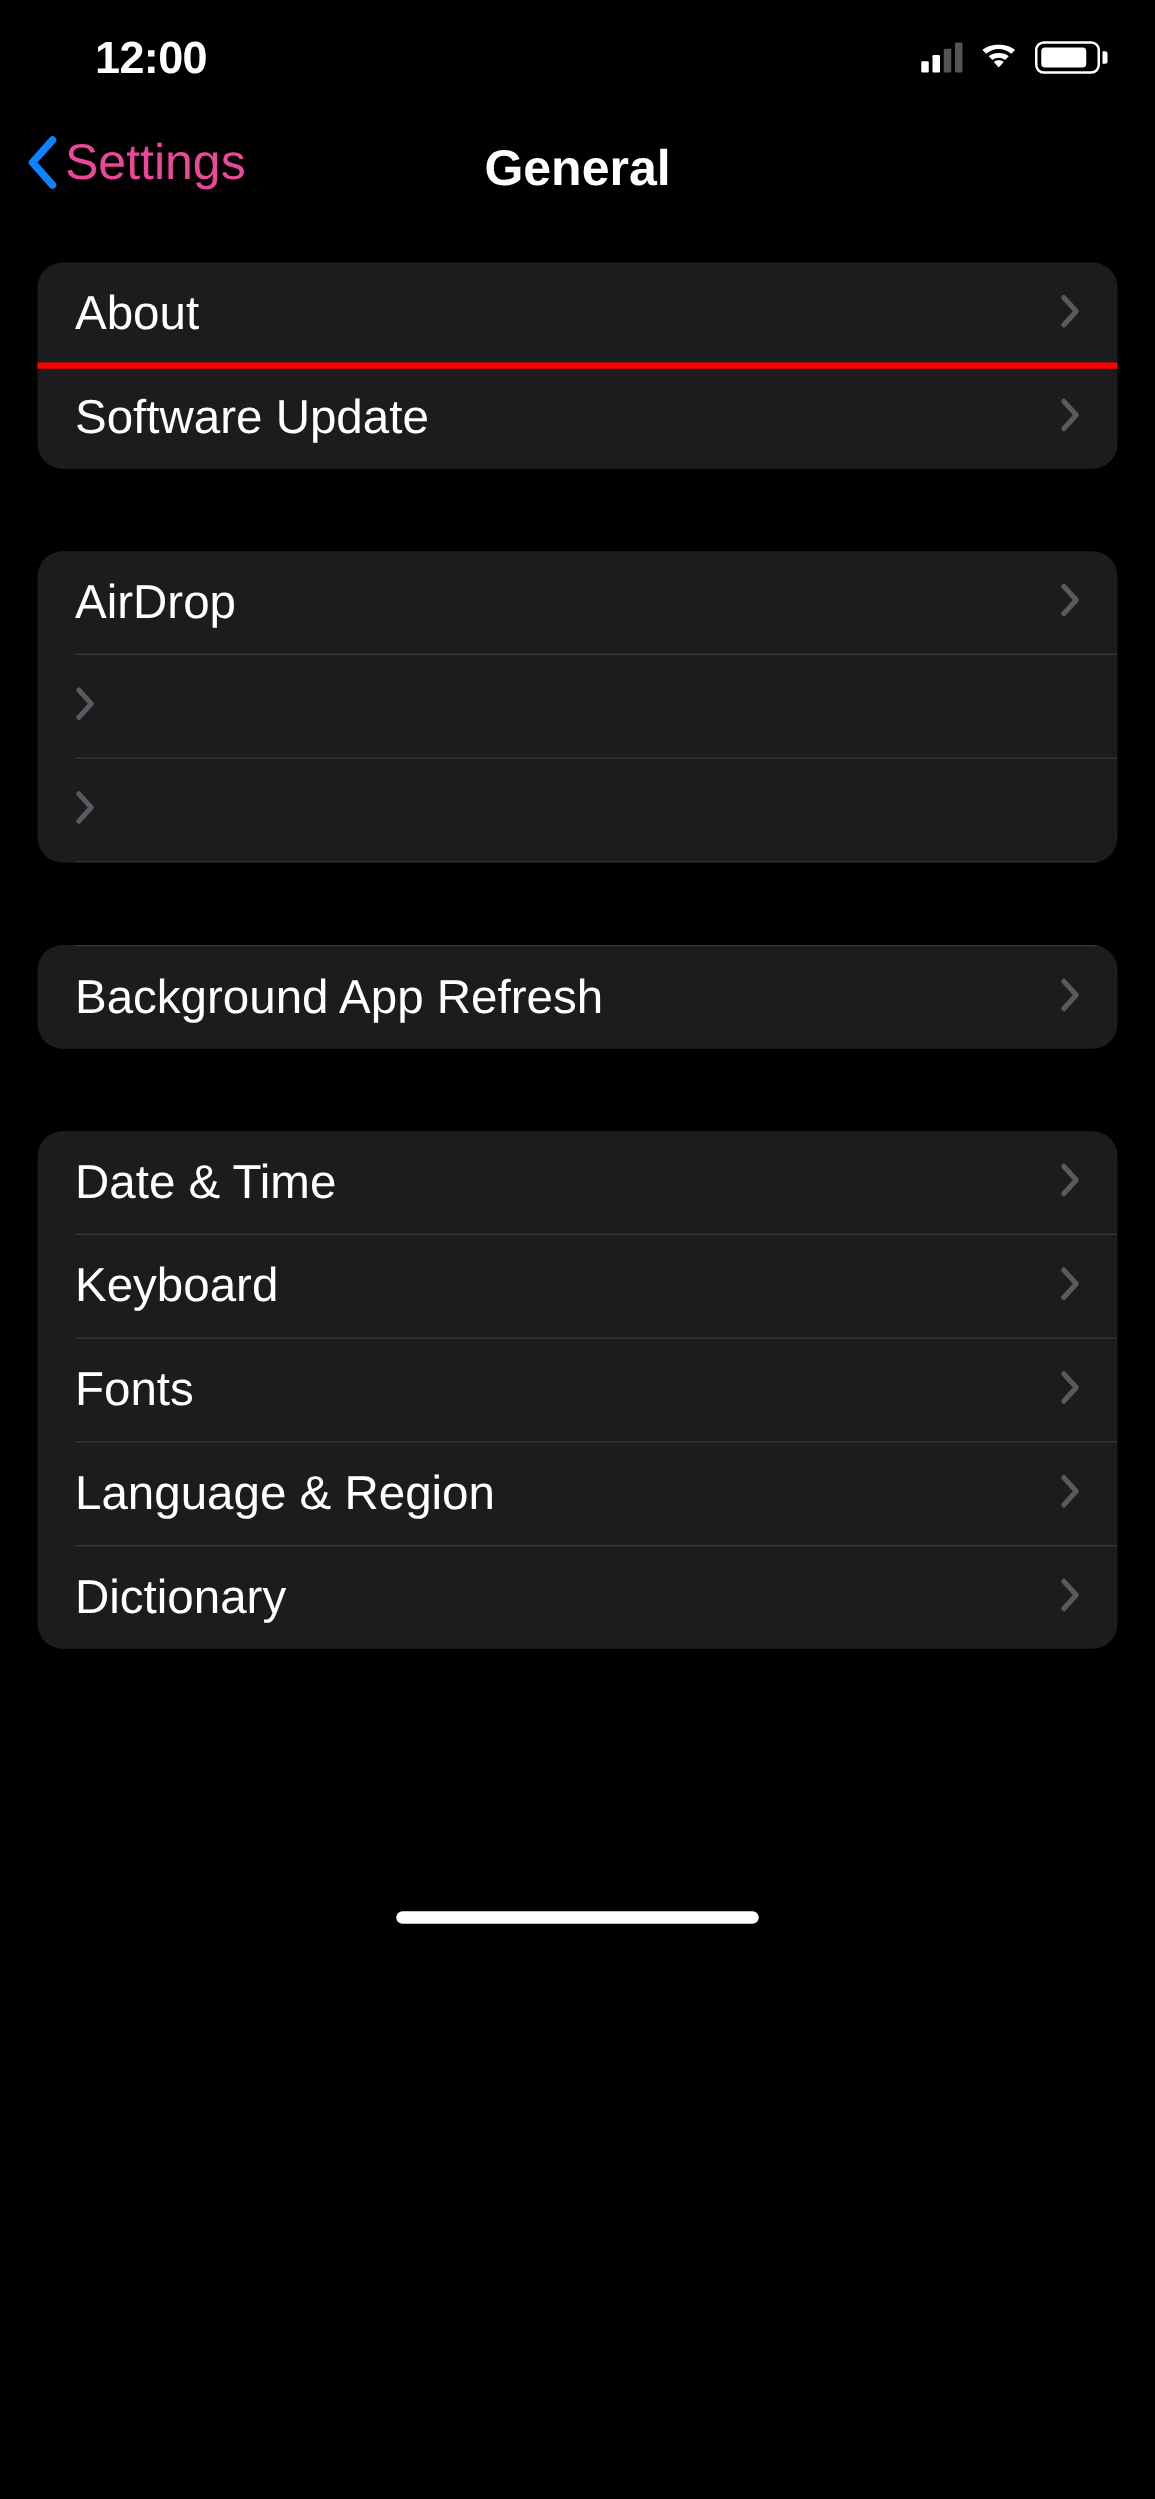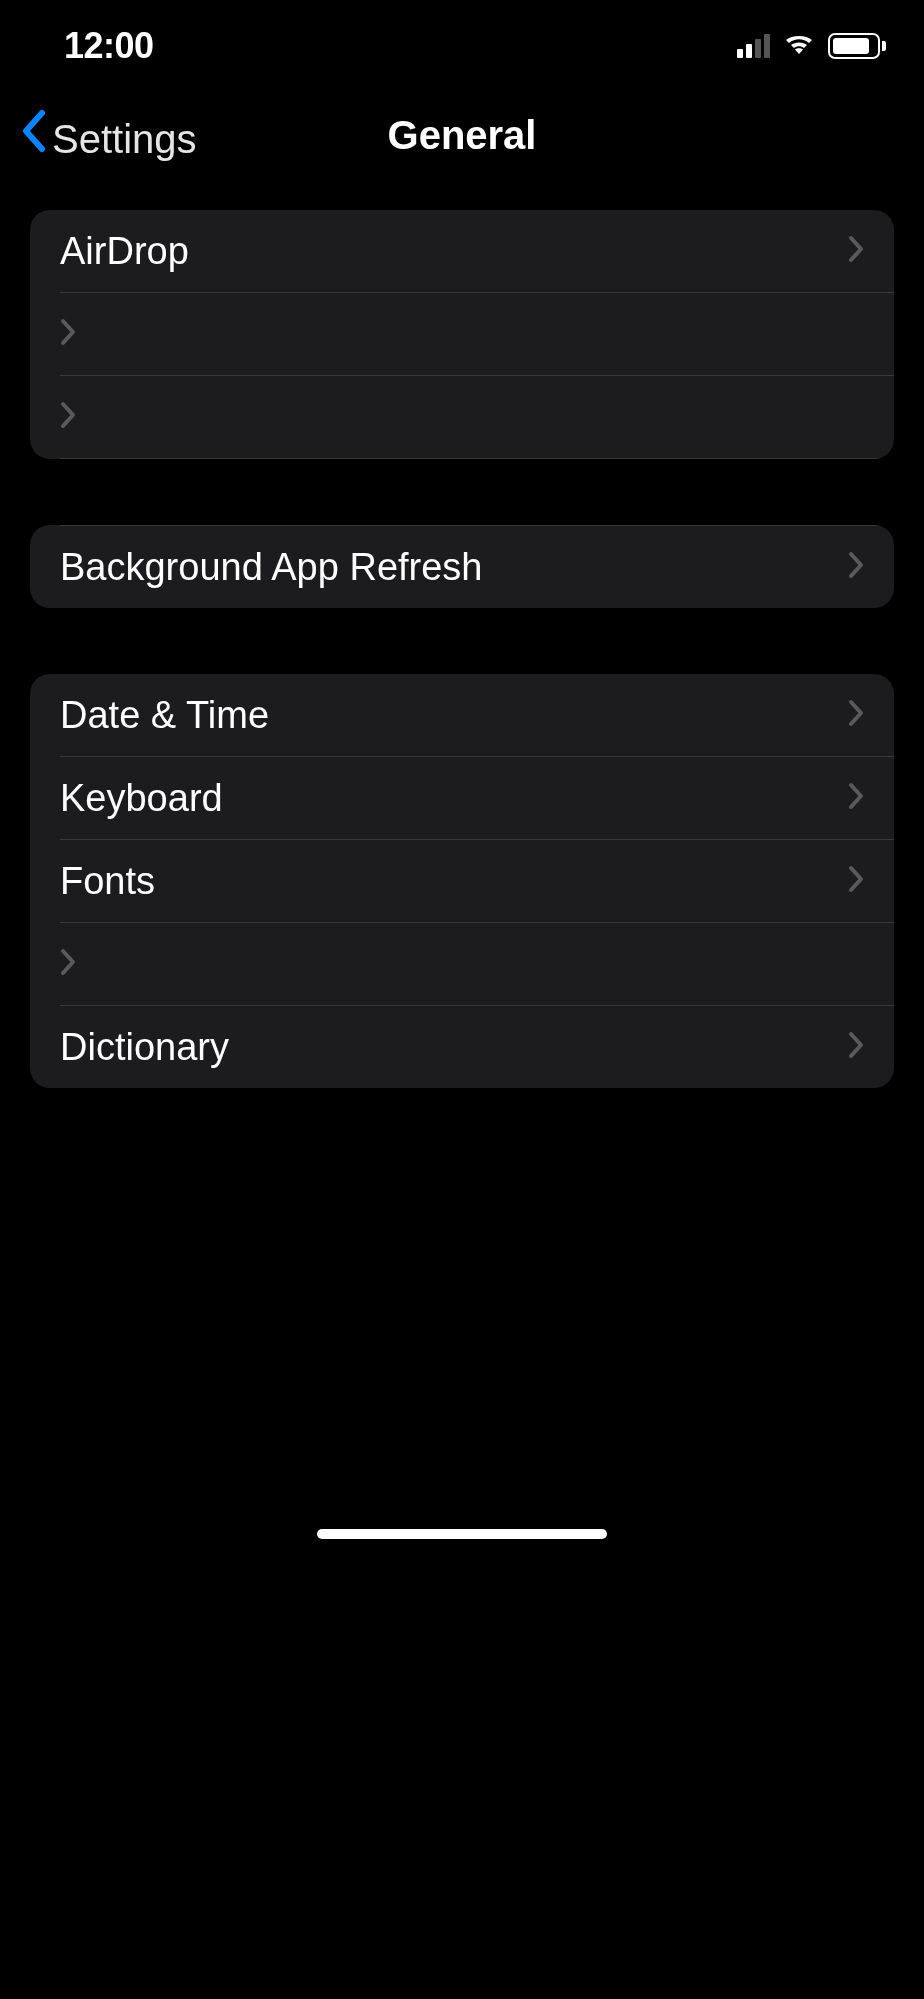--- a/index.html
+++ b/index.html
@@ -21,20 +21,21 @@
       display: flex;
       justify-content: space-between;
       align-items: center;
       padding: 22px 38px 0 64px;
       height: 70px;
     }
     .status-time {
       font-size: 36px;
       font-weight: 600;
       letter-spacing: -0.5px;
+      margin-left: 12px;
     }
     .status-icons {
       display: flex;
       align-items: center;
       gap: 10px;
     }
     .cellular-icon {
       display: flex;
       align-items: flex-end;
       gap: 3px;
@@ -81,22 +82,22 @@
     .nav-header {
       display: flex;
       align-items: center;
       position: relative;
       height: 90px;
       padding: 0 20px;
       margin-top: 20px;
     }
     .back-button {
       display: flex;
-      align-items: flex-end;
-      color: #e5e5e5;
+      align-items: flex-start;
+      color: #ec4899;
       font-size: 40px;
       font-weight: 400;
       gap: 4px;
     }
     .back-chevron svg {
       width: 28px;
       height: 44px;
     }
     .nav-title {
       position: absolute;
@@ -190,20 +191,36 @@
       </svg>
     </span>
     <span>Settings</span>
   </div>
   <div class="nav-title">General</div>
 </div>
 
 <div class="content" id="content">
     <div class="section">
       <div class="row">
+        <span class="row-label">About</span>
+        <span class="disclosure"><svg viewBox="0 0 16 28" fill="none">
+            <path d="M3 3 L13 14 L3 25" stroke="#5a5a5e" stroke-width="4" stroke-linecap="round" stroke-linejoin="round"></path>
+          </svg></span>
+      </div>
+      <div class="separator"></div>
+      <div class="row" style="position: relative;">
+        <span class="row-label">Software Update</span>
+        <span class="disclosure"><svg viewBox="0 0 16 28" fill="none">
+            <path d="M3 3 L13 14 L3 25" stroke="#5a5a5e" stroke-width="4" stroke-linecap="round" stroke-linejoin="round"></path>
+          </svg></span>
+        <div class="highlight-box" style="inset: -3px -6px -6px;"></div>
+      </div>
+    </div>
+    <div class="section">
+      <div class="row">
         <span class="row-label">AirDrop</span>
         <span class="disclosure"><svg viewBox="0 0 16 28" fill="none">
             <path d="M3 3 L13 14 L3 25" stroke="#5a5a5e" stroke-width="4" stroke-linecap="round" stroke-linejoin="round"></path>
           </svg></span>
       </div>
       <div class="separator"></div>
       <div class="row">
         <span class="disclosure"><svg viewBox="0 0 16 28" fill="none">
             <path d="M3 3 L13 14 L3 25" stroke="#5a5a5e" stroke-width="4" stroke-linecap="round" stroke-linejoin="round"></path>
           </svg></span>
@@ -241,20 +258,21 @@
       </div>
       <div class="separator"></div>
       <div class="row">
         <span class="row-label">Fonts</span>
         <span class="disclosure"><svg viewBox="0 0 16 28" fill="none">
             <path d="M3 3 L13 14 L3 25" stroke="#5a5a5e" stroke-width="4" stroke-linecap="round" stroke-linejoin="round"></path>
           </svg></span>
       </div>
       <div class="separator"></div>
       <div class="row">
+        <span class="row-label">Language &amp; Region</span>
         <span class="disclosure"><svg viewBox="0 0 16 28" fill="none">
             <path d="M3 3 L13 14 L3 25" stroke="#5a5a5e" stroke-width="4" stroke-linecap="round" stroke-linejoin="round"></path>
           </svg></span>
       </div>
       <div class="separator"></div>
       <div class="row">
         <span class="row-label">Dictionary</span>
         <span class="disclosure"><svg viewBox="0 0 16 28" fill="none">
             <path d="M3 3 L13 14 L3 25" stroke="#5a5a5e" stroke-width="4" stroke-linecap="round" stroke-linejoin="round"></path>
           </svg></span>

